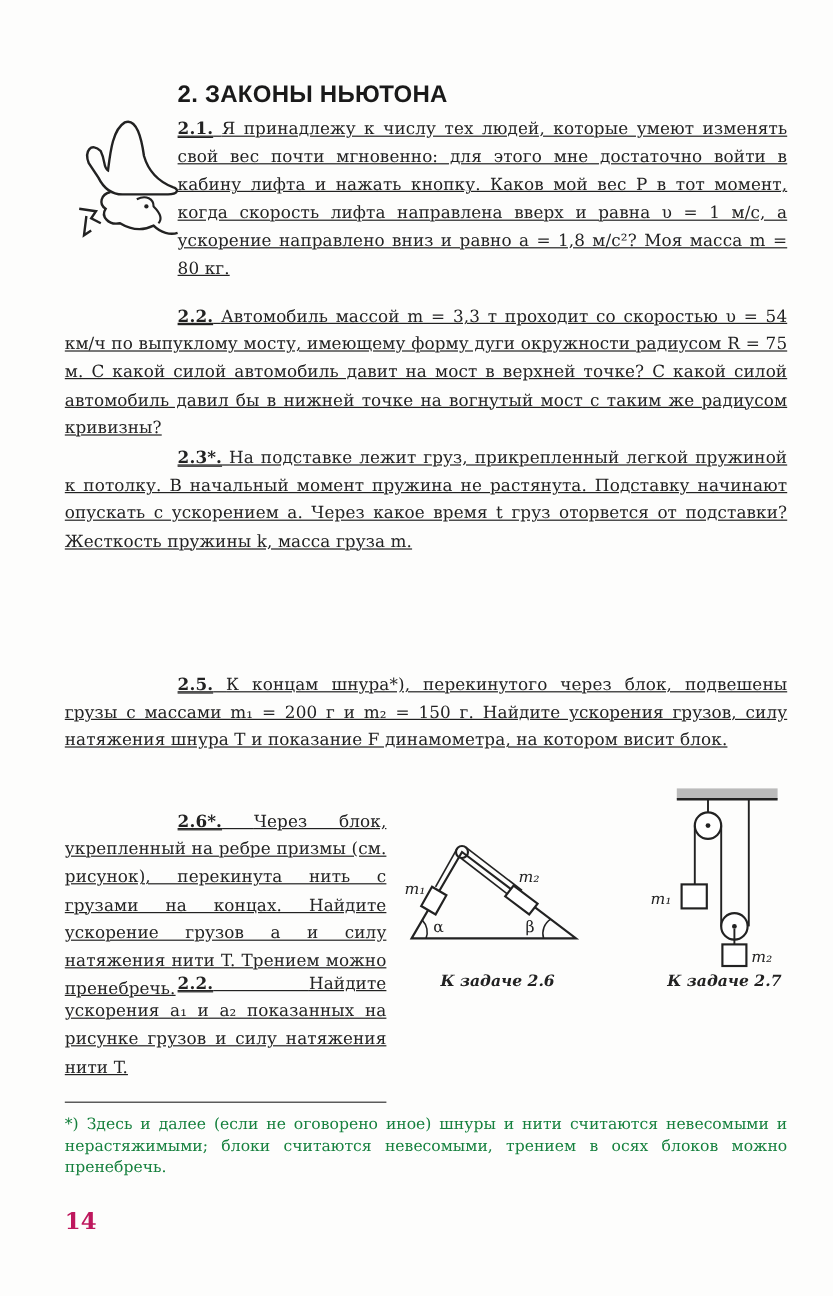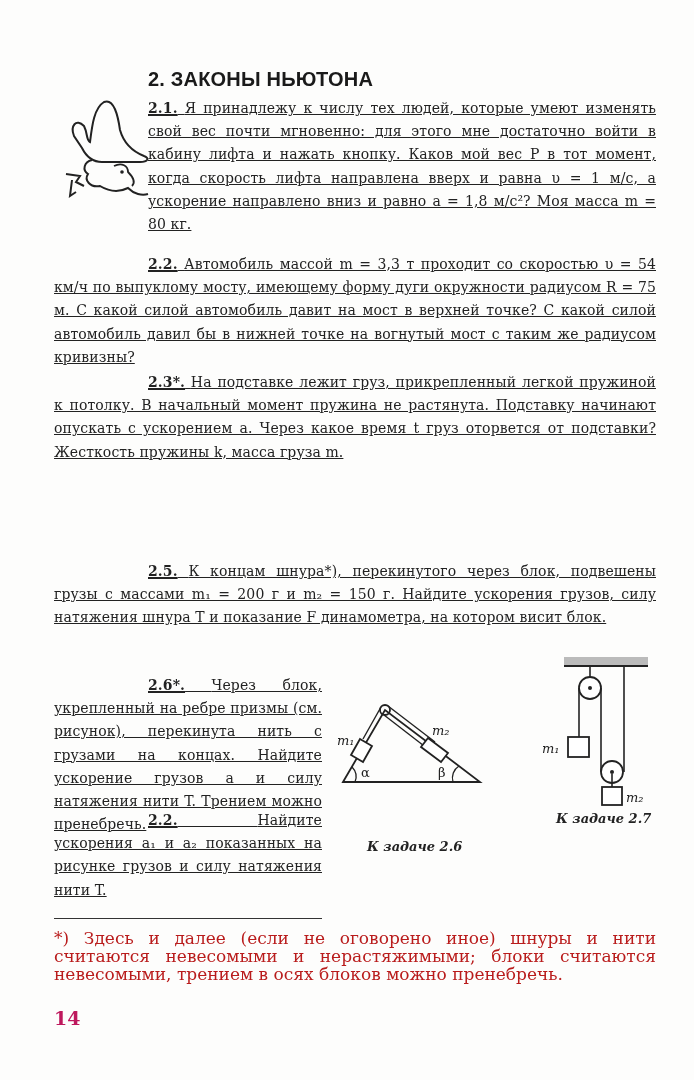--- a/index.html
+++ b/index.html
@@ -22,26 +22,26 @@
   #p22 { left:54px; top:253px; width:602px; text-indent:94px; }
   #p23 { left:54px; top:371px; width:602px; text-indent:94px; }
   #p24 { left:54px; top:489px; width:602px; text-indent:94px; }
   #p25 { left:54px; top:560px; width:602px; text-indent:94px; }
   #p26 { left:54px; top:674px; width:268px; text-indent:94px; }
   #p27 { left:54px; top:809px; width:268px; text-indent:94px; }
   .caption {
     position:absolute; font-family:"DejaVu Serif", serif; font-style:italic; font-weight:bold;
     font-size:13px; color:#222;
   }
-  #cap26 { left:367px; top:811px;margin-top:28px; }
+  #cap26 { left:367px; top:811px; }
   #cap27 { left:556px; top:811px; }
   .rule { position:absolute; left:54px; top:918px; width:268px; height:1px; background:#333; }
   .footnote {
-    position:absolute; left:54px; top:929px; width:602px; font-size:17px; line-height:18px;
-    text-align:justify; color:#b91c1c; font-family:"DejaVu Serif", serif;
+    position:absolute; left:54px; top:929px; width:602px; font-size:13px; line-height:18px;
+    text-align:justify; color:#15803d; font-family:"DejaVu Serif", serif;
   }
   .pagenum {
     position:absolute; left:54px; top:1007px; font-weight:bold; font-size:19px; color:#be185d;
     font-family:"DejaVu Serif", serif;
   }
   svg { position:absolute; }
 </style>
 </head>
 <body>
 

